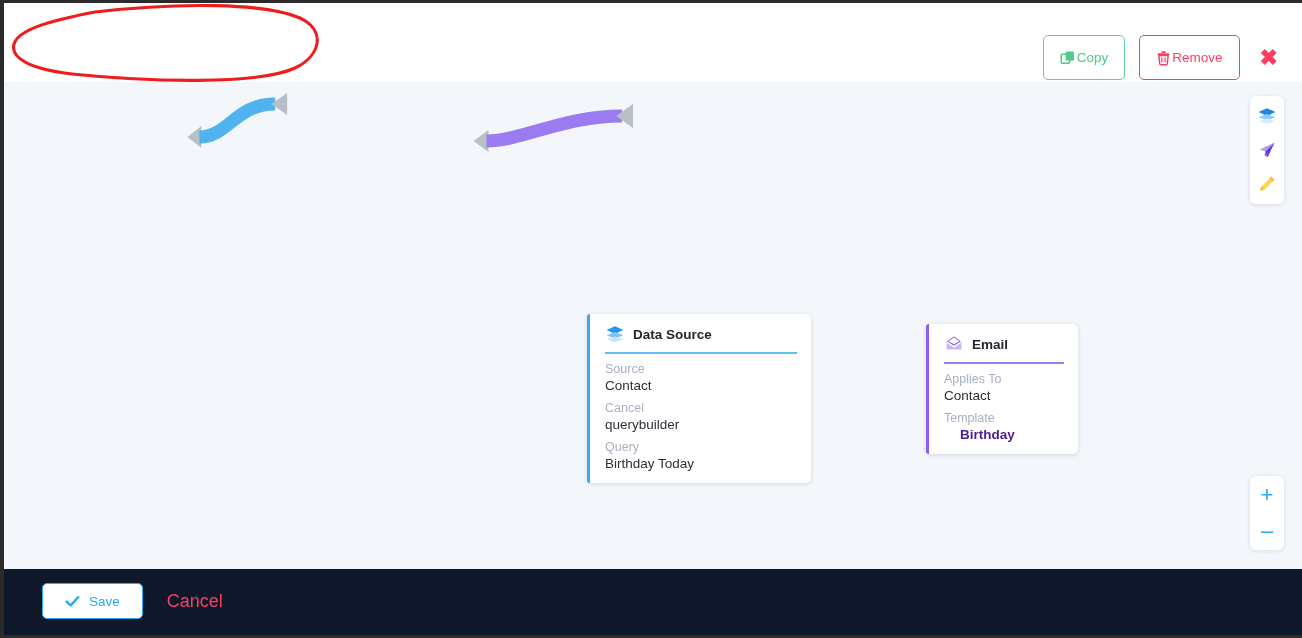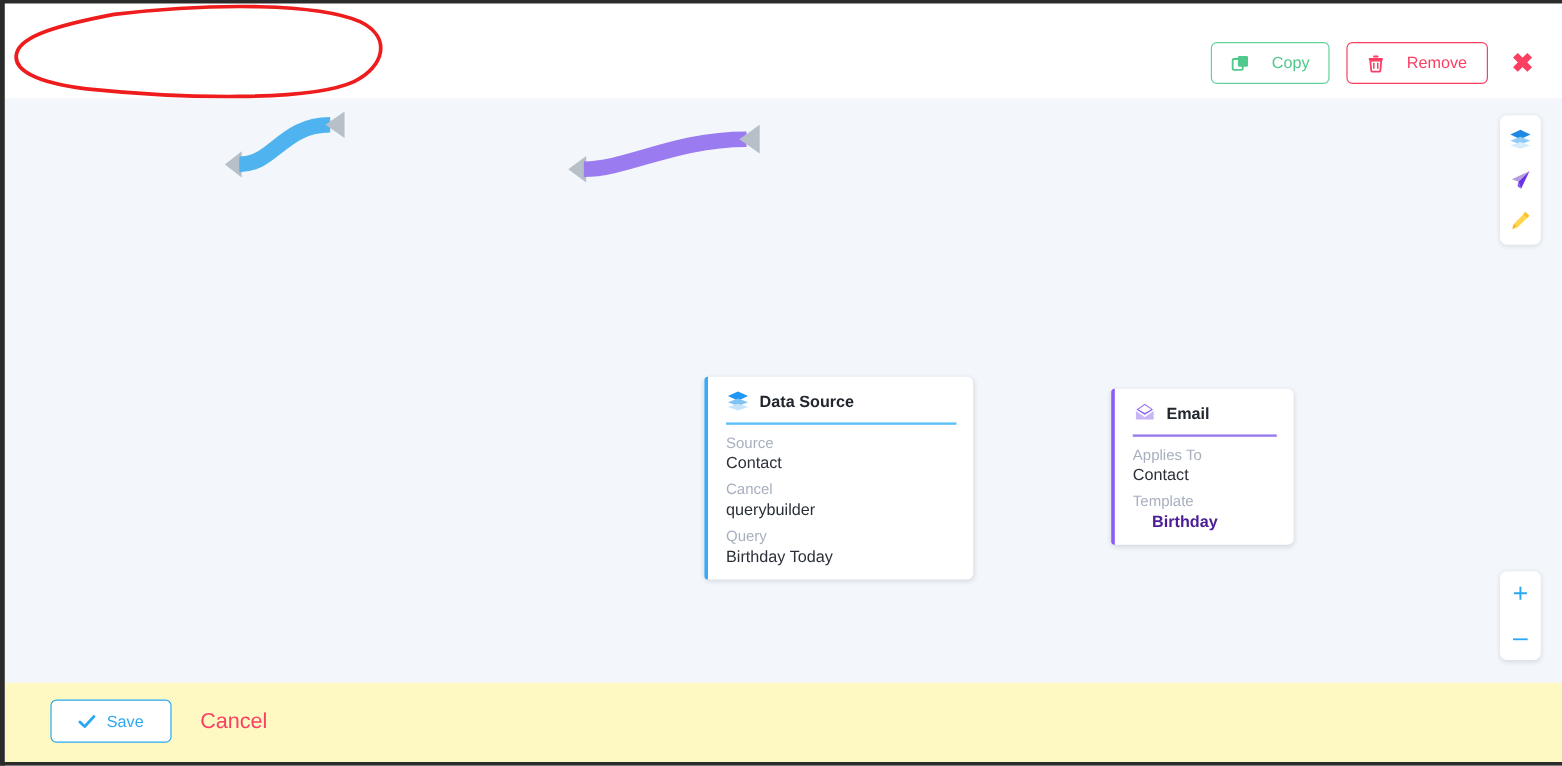--- a/index.html
+++ b/index.html
@@ -36,22 +36,22 @@
     font-size:14px;font-weight:bold;color:#a9b3c4;margin-left:5px;display:inline;
   }
   .breadcrumb{
     margin-top:5px;font-size:11.5px;font-weight:bold;color:#9aa6b8;
   }
   .breadcrumb span{display:inline-block;}
   .crumb-sep{margin:0 5px;color:#b9c2cf;font-weight:normal;}
 
   .header-actions{position:absolute;right:18px;top:32px;display:flex;align-items:center;gap:14px;}
   .btn{
-    display:inline-flex;align-items:center;gap:18px;
-    height:35px;padding:0 16px;border-radius:5px;
+    display:inline-flex;align-items:center;gap:1px;
+    height:45px;padding:0 16px;border-radius:5px;
     background:#ffffff;box-sizing:border-box;cursor:pointer;
     font-size:13.5px;font-weight:normal;white-space:nowrap;
   }
   .btn-copy{border:1px solid #5fd39a;color:#4fc98c;}
   .btn-remove{border:1px solid #fb3f63;color:#fb3f63;}
   .close-x{
     font-size:22px;color:#fb3f63;cursor:pointer;line-height:1;
     font-weight:bold;margin-left:6px;margin-right:6px;
   }
 
@@ -120,21 +120,21 @@
     padding:8px 0;display:flex;flex-direction:column;align-items:center;gap:14px;
     z-index:5;
   }
   .zoom-btn{
     font-size:22px;color:#2ba8f0;line-height:1;cursor:pointer;
     width:26px;text-align:center;font-weight:300;
   }
 
   
   .footer{
-    position:relative;height:66px;background:#fef9c3;
+    position:relative;height:66px;background:#0f172a;
   }
   .footer-inner{position:absolute;left:38px;top:14px;display:flex;align-items:center;gap:24px;}
   .btn-save{
     display:inline-flex;align-items:center;justify-content:center;gap:9px;
     height:36px;padding:0 22px;border-radius:5px;
     border:1px solid #2ba8f0;color:#2ba8f0;background:#fff;
     font-size:13.5px;cursor:pointer;box-sizing:border-box;
   }
   .btn-cancel{
     color:#fb3f63;font-size:18px;cursor:pointer;

